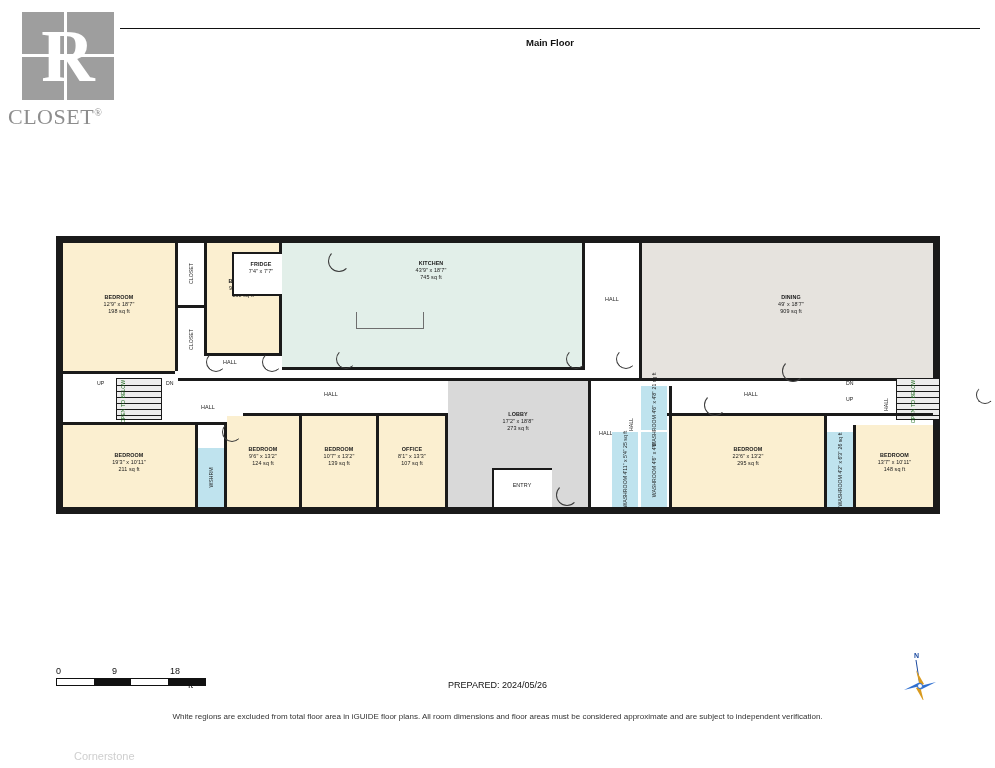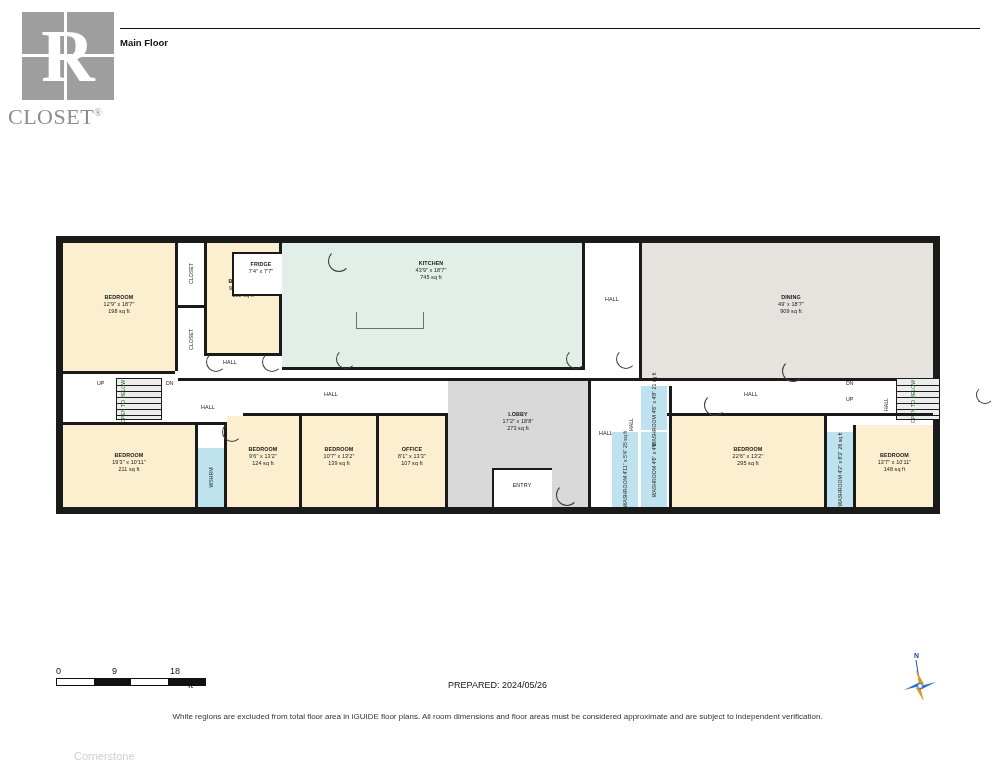--- a/index.html
+++ b/index.html
@@ -81,21 +81,21 @@
     color: #111;
     margin-bottom: 6px;
   }
   #title-block .rule {
     border-top: 1px solid #111;
     width: 100%;
     margin: 0 0 8px 0;
   }
   #title-block .meta {
     display: flex;
-    justify-content: space-between;
+    justify-content: center;
     gap: 8px;
     font-size: 9.5px;
     color: #111;
   }
   #title-block .meta .floor {
     font-weight: bold;
     padding-top: 0px;
   }
   #title-block .meta .areas div {
     line-height: 14px;

